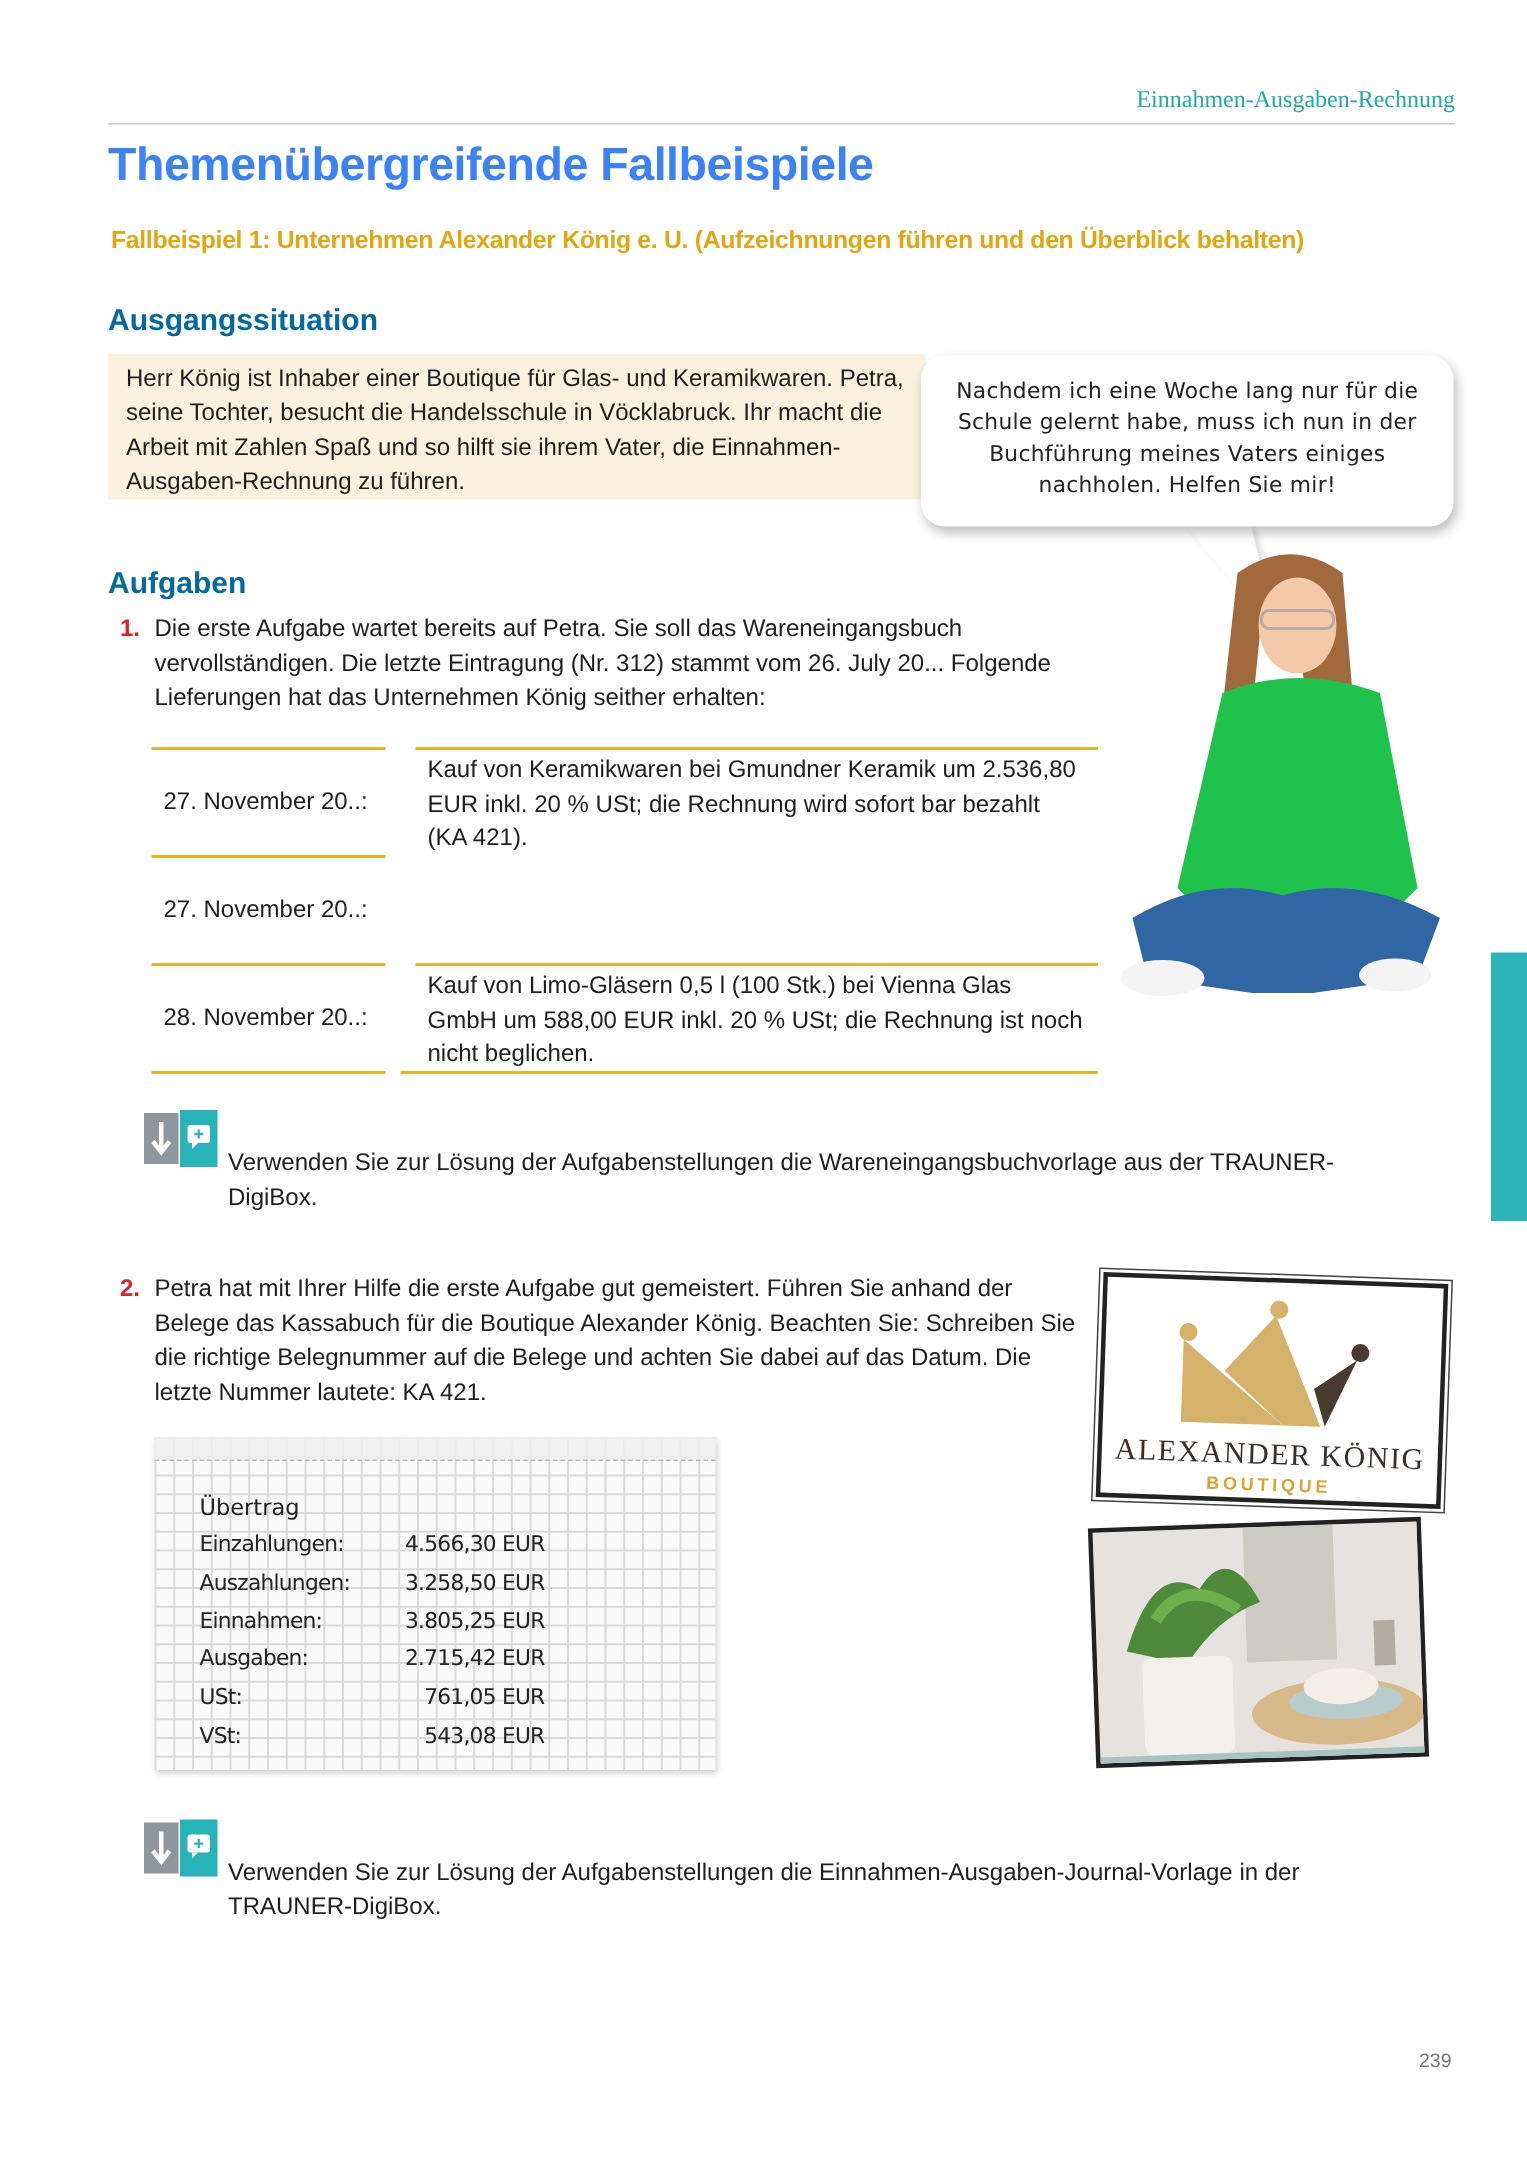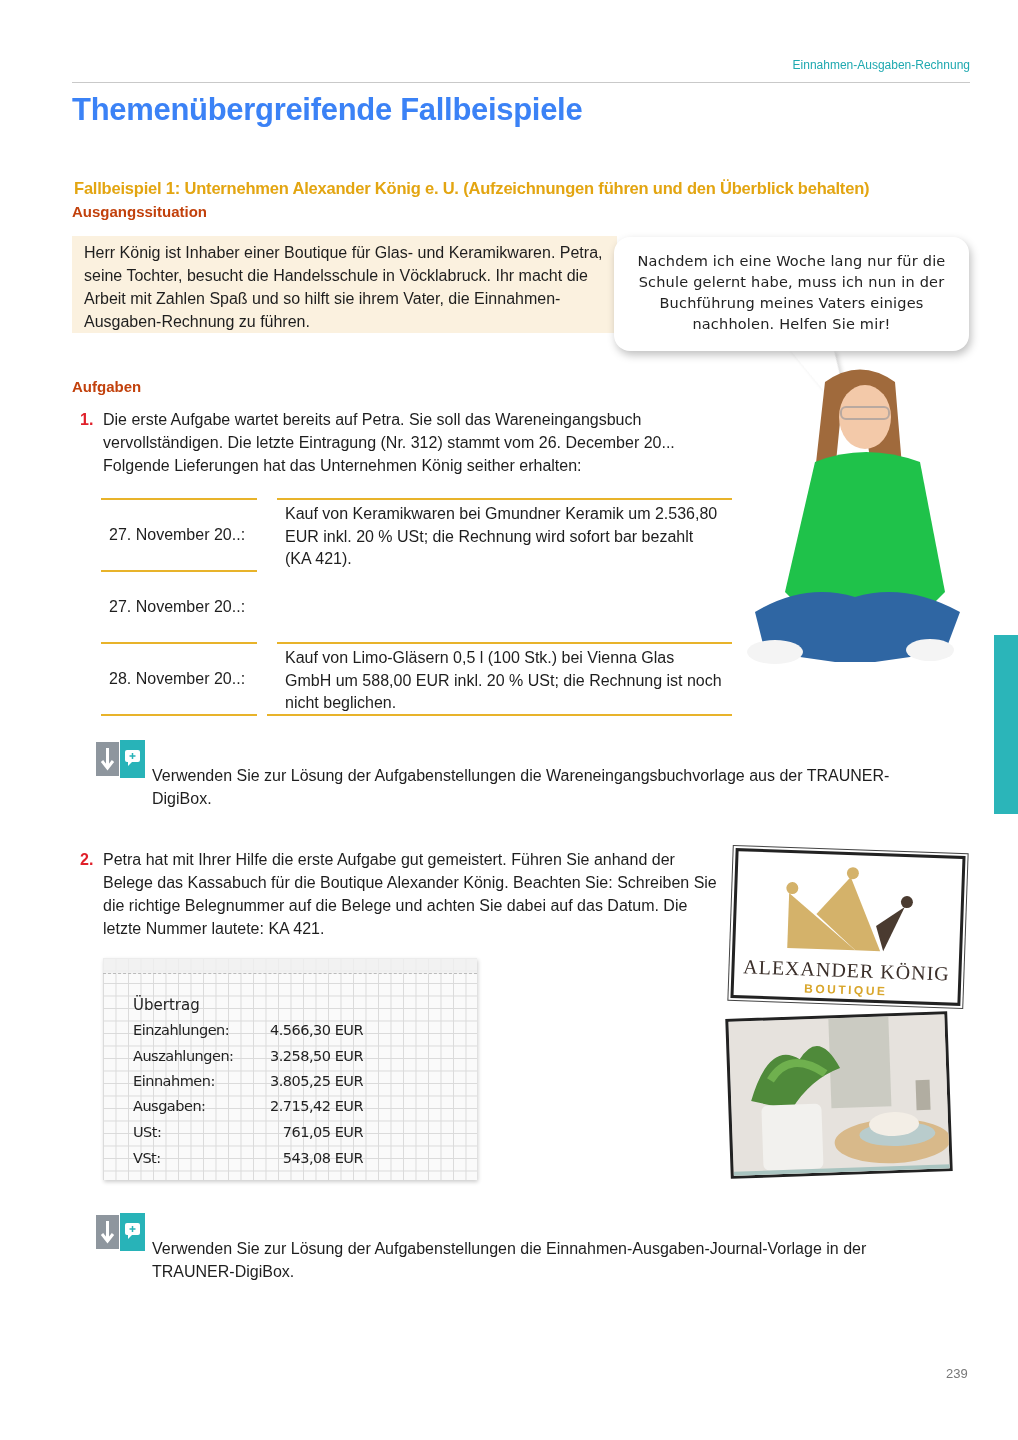--- a/index.html
+++ b/index.html
@@ -1,25 +1,25 @@
 <!DOCTYPE html>
 <html><head>
   <meta charset="utf-8">
   <style>
     * { box-sizing: border-box; margin: 0; padding: 0; }
     html, body { width: 1018px; height: 1440px; background: #ffffff; overflow: hidden; }
     body { position: relative; font-family: "Liberation Sans", sans-serif; color: #1e1e1e; }
 
-    .running-head { position: absolute; right: 48px; top: 58px; font-size: 12px; color: #1fa9b0; }
+    .running-head { position: absolute; right: 48px; top: 58px; font-size: 16px; color: #1fa9b0; font-family: Liberation Serif, serif; }
     .head-rule { position: absolute; left: 72px; right: 48px; top: 82px; height: 1px; background: #c9c9c9; }
 
     .page-title { position: absolute; left: 72px; top: 92px; font-size: 31px; font-weight: bold; color: #3b82f6; letter-spacing: -0.3px; }
-    .case-title { position: absolute; left: 74px; top: 151px; font-size: 16.5px; font-weight: bold; color: #e3a511; letter-spacing: -0.2px; margin-top: 28px; }
-
-    .h-sub { position: absolute; font-size: 15px; font-weight: bold; color: #c2410c; }
+    .case-title { position: absolute; left: 74px; top: 151px; font-size: 16.5px; font-weight: bold; color: #e3a511; letter-spacing: -0.2px; }
+
+    .h-sub { position: absolute; font-size: 20px; font-weight: bold; color: #0369a1; }
 
     .situation-box { position: absolute; left: 72px; top: 236px; width: 545px; height: 97px; background: #fbf1df; padding: 5px 12px; font-size: 16px; line-height: 23px; }
 
     .bubble { position: absolute; left: 614px; top: 237px; width: 355px; height: 114px; background: #fff; border-radius: 16px;
       box-shadow: 2px 4px 8px rgba(0,0,0,0.25); padding: 14px 20px; text-align: center; font-family: "DejaVu Sans", sans-serif;
       font-size: 14.5px; line-height: 21px; color: #222; letter-spacing: 0.2px; }
     .bubble-tail { position: absolute; left: 790px; top: 350px; width: 0; height: 0;
       border-left: 22px solid transparent; border-right: 22px solid transparent; border-top: 75px solid #fff;
       transform: skewX(28deg); transform-origin: top left; filter: drop-shadow(2px 2px 2px rgba(0,0,0,0.15)); }
 
@@ -92,21 +92,21 @@
   <ellipse cx="30" cy="290" rx="28" ry="12" fill="#f4f4f4"></ellipse>
   <ellipse cx="185" cy="288" rx="24" ry="11" fill="#f4f4f4"></ellipse>
 </svg>
 
 <div class="side-tab"></div>
 
 <div class="h-sub" style="left:72px; top:378px;text-align:center;">Aufgaben</div>
 
 <div class="task" style="top:408px; width:640px;">
   <span class="num">1.</span>
-  <span class="txt">Die erste Aufgabe wartet bereits auf Petra. Sie soll das Wareneingangsbuch vervollständigen. Die letzte Eintragung (Nr. 312) stammt vom 26. December 20... Folgende Lieferungen hat das Unternehmen König seither erhalten:</span>
+  <span class="txt">Die erste Aufgabe wartet bereits auf Petra. Sie soll das Wareneingangsbuch vervollständigen. Die letzte Eintragung (Nr. 312) stammt vom 26. July 20... Folgende Lieferungen hat das Unternehmen König seither erhalten:</span>
 </div>
 
 <div class="deliveries">
   <div class="d-row">
     <div class="d-date">27. November 20..:</div>
     <div class="d-text">Kauf von Keramikwaren bei Gmundner Keramik um 2.536,80 EUR inkl. 20 % USt; die Rechnung wird sofort bar bezahlt (KA 421).</div>
   </div>
   <div class="d-row">
     <div class="d-date">27. November 20..:</div>
   </div>

